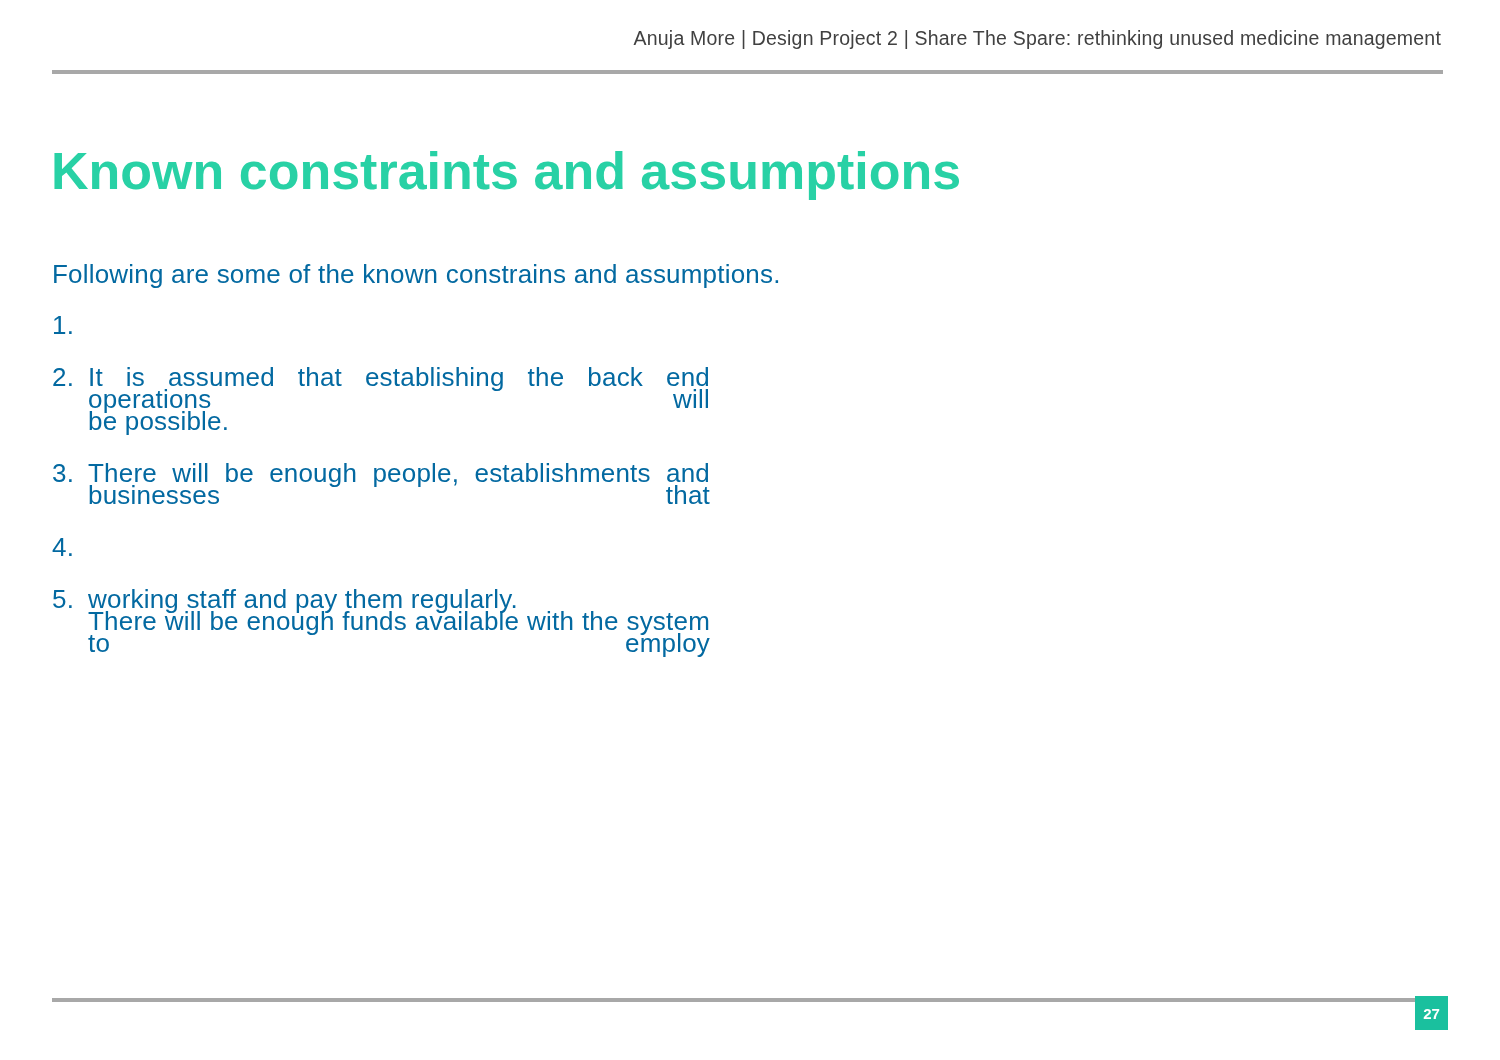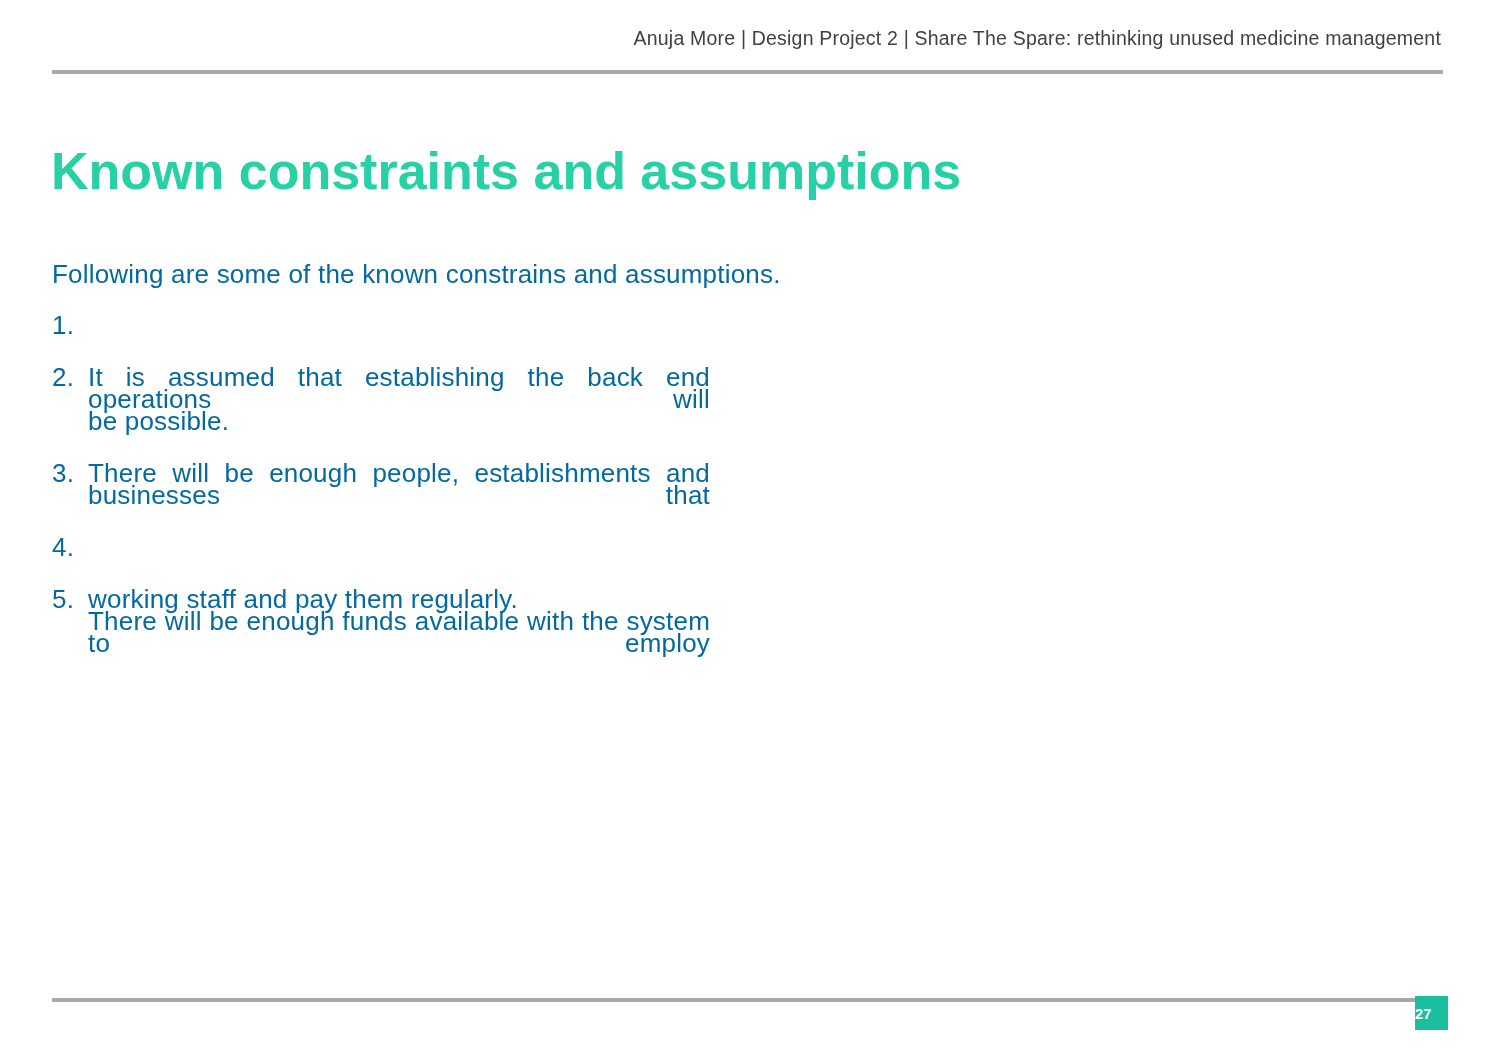--- a/index.html
+++ b/index.html
@@ -64,20 +64,21 @@
     left: 1415px;
     top: 996px;
     width: 33px;
     height: 34px;
     background: var(--box-color, #1ac09e);
     color: #ffffff;
     font-size: 15px;
     font-weight: bold;
     display: flex;
     align-items: center;
+    justify-content: center;
   }
 </style>
 </head>
 <body>
 
 <div class="page">
 
   <div class="header-text">Anuja More | Design Project 2 | Share The Spare: rethinking unused medicine management</div>
 
   <div class="rule rule-top"></div>

